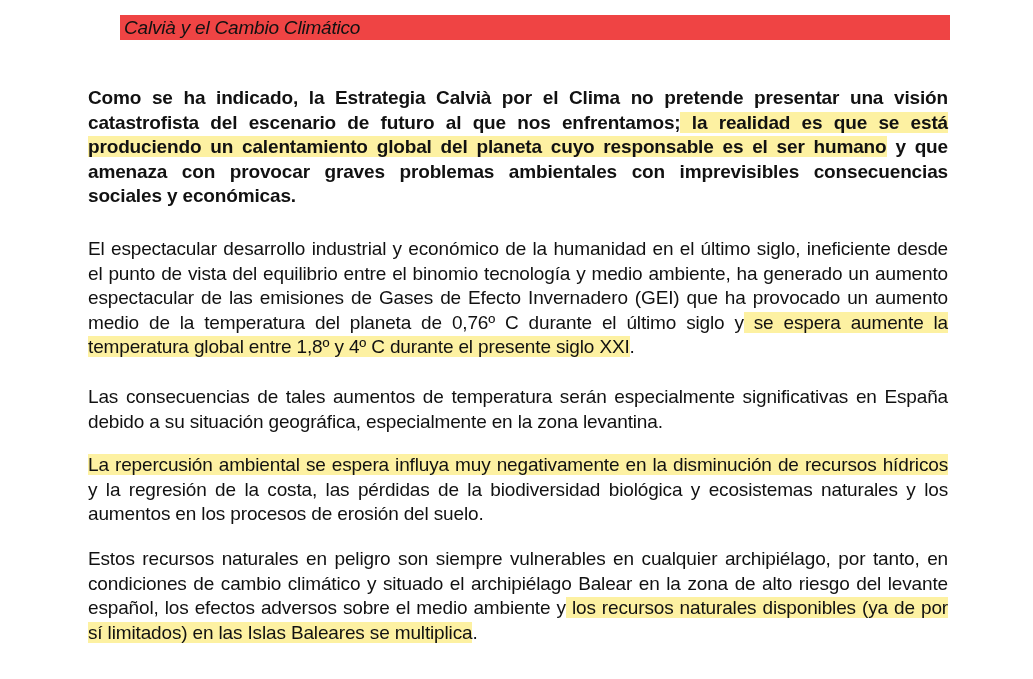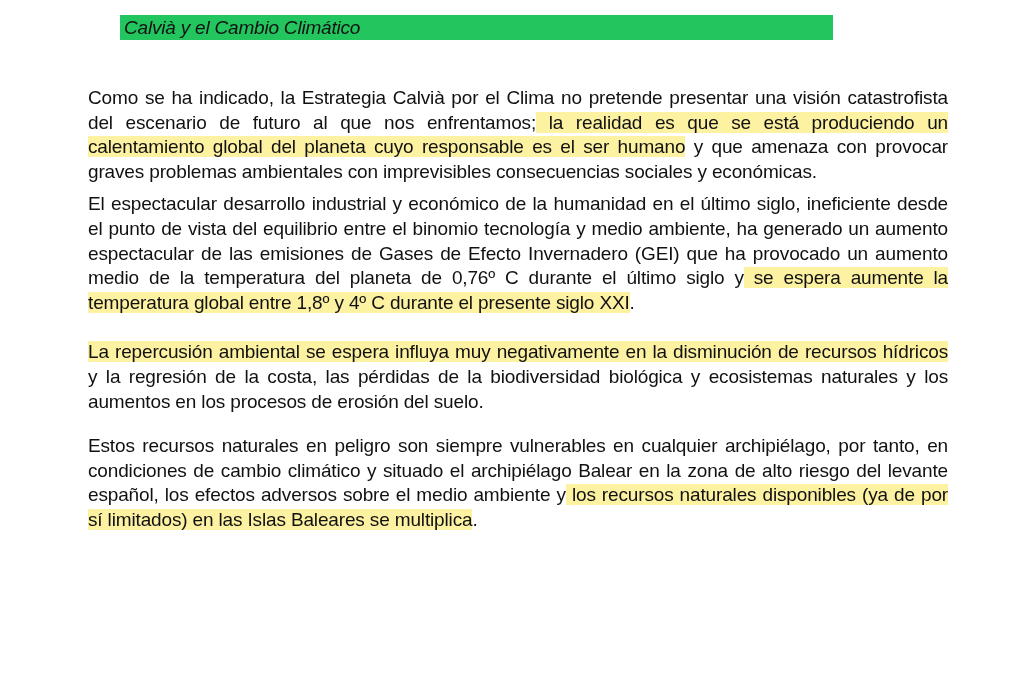--- a/index.html
+++ b/index.html
@@ -12,23 +12,23 @@
       height: 679px;
       position: relative;
       overflow: hidden;
       font-family: "Liberation Sans", "DejaVu Sans", sans-serif;
       color: #111111;
     }
     .header-bar {
       position: absolute;
       left: 120px;
       top: 15px;
-      width: 713px;
+      width: 830px;
       height: 25px;
-      background: #22c55e;
+      background: #ef4444;
     }
     .header-title {
       position: absolute;
       left: 4px;
       top: 2px;
       font-style: italic;
       font-size: 19px;
       line-height: 21px;
       color: #111111;
       letter-spacing: -0.2px;
@@ -40,37 +40,38 @@
       width: 860px;
     }
     .para {
       margin: 0 0 19px 0;
       font-size: 19px;
       line-height: 24.6px;
       text-align: justify;
       text-align-last: left;
       letter-spacing: -0.15px;
     }
-    .para.p1 { margin-bottom: 8px; }
+    .para.p1 { margin-bottom: 28px; font-weight: bold; }
     .para.p2 { margin-bottom: 25px; }
     .para.p3 { margin-bottom: 19px; }
     .para.p4 { margin-bottom: 20px; }
     .hl {
       background: #fdf1a2;
     }
   </style>
 </head>
 <body>
 
 <div class="header-bar">
   <span class="header-title">Calvià y el Cambio Climático</span>
 </div>
 
 <div class="body-text">
   <p class="para p1"><span>Como se ha indicado, la Estrategia Calvià por el Clima no pretende presentar una visión catastrofista del escenario de futuro al que nos enfrentamos;</span><span class="hl"> la realidad es que se está produciendo un calentamiento global del planeta cuyo responsable es el ser humano</span><span> y que amenaza con provocar graves problemas ambientales con imprevisibles consecuencias sociales y económicas.</span></p>
 
   <p class="para p2"><span>El espectacular desarrollo industrial y económico de la humanidad en el último siglo, ineficiente desde el punto de vista del equilibrio  entre el binomio tecnología y medio ambiente, ha generado un aumento espectacular de las emisiones de Gases de Efecto Invernadero (GEI) que ha provocado un aumento medio de la temperatura del planeta de 0,76º C durante el último siglo y</span><span class="hl"> se espera aumente la temperatura global entre 1,8º y 4º C durante el presente siglo XXI</span><span>.</span></p>
 
+  <p class="para p3"><span>Las consecuencias de tales aumentos de temperatura serán especialmente significativas en España debido a su situación geográfica, especialmente en la zona levantina.</span></p>
 
   <p class="para p4"><span class="hl">La repercusión ambiental se espera influya muy negativamente en la disminución de recursos hídricos</span><span> y la regresión de la costa, las pérdidas de la biodiversidad biológica y ecosistemas naturales y los aumentos en los procesos de erosión del suelo.</span></p>
 
   <p class="para p5"><span>Estos recursos naturales en peligro son siempre vulnerables en cualquier archipiélago, por tanto, en condiciones de cambio climático y situado el archipiélago Balear en la zona de alto riesgo del levante español, los efectos adversos sobre el medio ambiente y</span><span class="hl"> los recursos naturales disponibles (ya de por sí limitados) en las Islas Baleares se multiplica</span><span>.</span></p>
 </div>
 
 </body></html>

